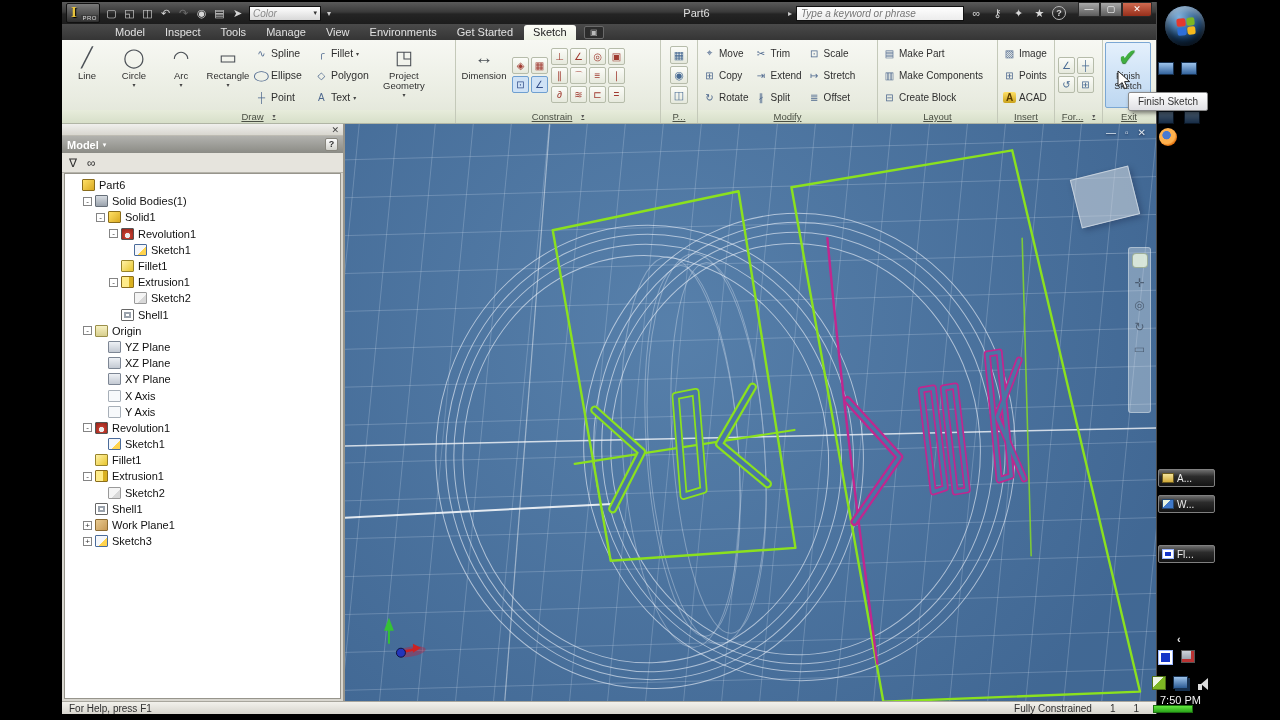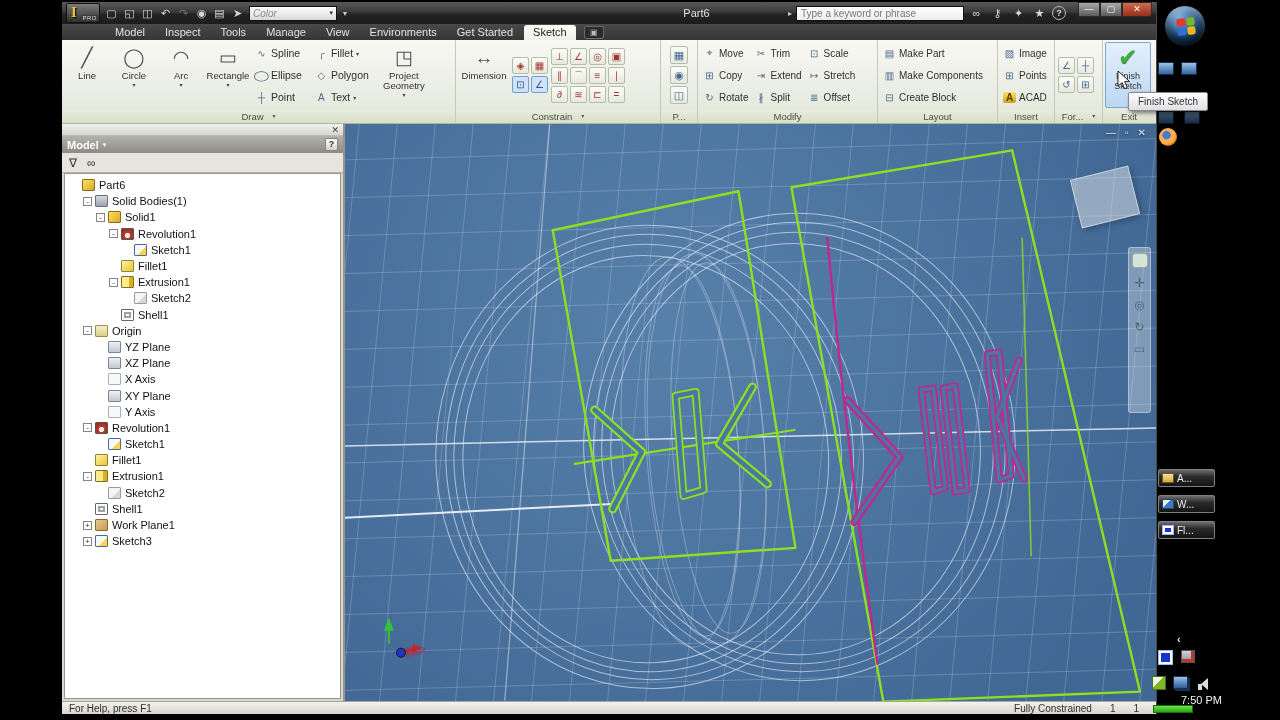--- a/index.html
+++ b/index.html
@@ -14,28 +14,28 @@
   .titlebar{height:22px;background:linear-gradient(#5a5a5a,#3a3a3a 45%,#242424 55%,#1c1c1c);
     display:flex;align-items:center;gap:4px;padding:0 4px;position:relative;}
   .appbtn{width:34px;height:20px;position:relative;background:linear-gradient(#7a7a7a,#2e2e2e);
     border:1px solid #111;border-radius:2px;flex:none;}
   .appbtn .ilogo{position:absolute;left:4px;top:0px;color:#e8c33a;font-weight:bold;font-size:15px;
     font-family:"Liberation Serif",serif;text-shadow:1px 1px 1px #000;}
   .appbtn .pro{position:absolute;right:1px;bottom:1px;font-size:6px;color:#ddd;background:#3a3a3a;padding:0 1px;letter-spacing:.5px;}
   .qat{display:flex;gap:3px;align-items:center;}
   .qi{width:15px;height:15px;font-size:11px;color:#d6d6d6;text-align:center;line-height:15px;}
   .qi[data-dim="true"]{opacity:.35;}
-  .combo{width:88px;height:15px;background:linear-gradient(#fff,#d8d8d8);border:1px solid #111;
+  .combo{width:72px;height:15px;background:linear-gradient(#fff,#d8d8d8);border:1px solid #111;
     font-size:10px;color:#8a8a8a;padding:0 3px;display:flex;align-items:center;justify-content:space-between;font-style:italic;}
   .combo .carr{font-size:7px;color:#333;font-style:normal;}
   .qmore{color:#ccc;font-size:8px;margin-left:2px;}
   .tb-title{position:absolute;left:58%;transform:translateX(-50%);color:#e0e0e0;font-size:11px;pointer-events:none;}
   .search{display:flex;align-items:center;gap:4px;margin-left:auto;}
   .search .sarr{color:#ccc;font-size:8px;}
-  .search input{width:168px;height:15px;border:1px solid #111;font-size:10px;
+  .search input{width:168px;height:15px;border:1px solid #111;font-size:10px;font-style:italic;
     color:#888;padding:0 4px;background:linear-gradient(#fff,#ececec);}
   .sic{width:17px;text-align:center;color:#d8d8d8;font-size:11px;line-height:15px;}
   .sic[data-name="help-icon"]{border:1px solid #bbb;border-radius:50%;width:14px;height:14px;line-height:12px;font-size:9px;font-weight:bold;}
   .winbtns{display:flex;margin-left:8px;align-self:flex-start;}
   .wb{width:22px;height:15px;background:linear-gradient(#a8a8a8,#5c5c5c);border:1px solid #2a2a2a;
     color:#fff;font-size:9px;text-align:center;line-height:13px;}
   .wb.close{width:30px;background:linear-gradient(#d06a50,#962f1b);border-radius:0 0 3px 0;}
 
   
   .tabbar{height:16px;background:linear-gradient(#4a4a4a,#353535);display:flex;align-items:flex-end;
@@ -43,21 +43,21 @@
   .tab{font-size:11px;color:#e2e2e2;padding:1px 9px 2px;white-space:nowrap;}
   .tab[data-active="true"]{background:linear-gradient(#fdfdf8,#eef2e4);color:#1a1a1a;border-radius:3px 3px 0 0;}
   .paneltoggle{width:20px;height:13px;background:#2c2c2c;border:1px solid #6a6a6a;color:#bbb;
     font-size:8px;line-height:11px;text-align:center;border-radius:2px;margin-left:6px;margin-bottom:1px;}
 
   
   .ribbon{height:84px;background:linear-gradient(#f7f8f3,#e9ece1 70%,#e0e4d6);display:flex;border-bottom:1px solid #b0b5a5;}
   .panel{display:flex;flex-direction:column;border-right:1px solid #c4c9b9;flex:none;}
   .panel-body{flex:1;display:flex;align-items:stretch;padding:2px 3px;gap:3px;}
   .panel-label{height:13px;font-size:9.5px;color:#4a4f44;line-height:13px;
-    background:linear-gradient(#e7ecdb,#d7dfc9);display:flex;justify-content:center;align-items:center;gap:9px;}
+    background:linear-gradient(#e7ecdb,#d7dfc9);display:flex;justify-content:center;align-items:center;gap:9px;text-decoration:underline;}
   .panel-label .larr{font-size:6px;color:#555;}
   .bigbtn{width:44px;display:flex;flex-direction:column;align-items:center;padding-top:3px;gap:1px;}
   .bigbtn .bglyph{font-size:19px;line-height:25px;height:25px;color:#4a4f55;}
   .bigbtn .blabel{font-size:9.5px;color:#2f2f2f;line-height:10px;text-align:center;}
   .bigbtn .barr{font-size:6px;color:#444;height:6px;line-height:6px;}
   .smallgrid{display:grid;grid-auto-flow:column;grid-template-rows:repeat(3,1fr);column-gap:6px;align-content:center;}
   .sitem{display:flex;align-items:center;gap:3px;font-size:10.5px;color:#2f2f2f;padding:0 2px;white-space:nowrap;}
   .sitem .sglyph{width:13px;text-align:center;font-size:10px;color:#4e688e;flex:none;}
   .sitem .sarrow{font-size:6px;color:#444;}
   [data-name="ellipse-icon"]{display:inline-block;transform:scaleX(1.45);}
@@ -149,21 +149,21 @@
   .tbtn{position:absolute;left:1158px;width:57px;height:18px;
     background:linear-gradient(#6e6e6e,#2c2c2c 40%,#141414);border:1px solid #808080;border-radius:2px;
     display:flex;align-items:center;gap:3px;padding:0 3px;color:#efefef;font-size:10px;z-index:2;}
   .tbtn .tic{width:12px;height:10px;flex:none;}
   [data-icon="app-folder-icon"]{background:linear-gradient(#f5e49a,#d2ab3a);border:1px solid #6b5a1f;}
   [data-icon="media-player-icon"]{background:linear-gradient(135deg,#e8f3e0 40%,#3f78c8 40%);border:1px solid #24466e;}
   [data-icon="flv-player-icon"]{background:#1636c9;border:1px solid #9db7ff;box-shadow:inset 0 0 0 2px #fff;}
   .chev{position:absolute;left:1177px;top:633px;color:#e8e8e8;font-size:11px;font-weight:bold;z-index:2;}
   .tray{position:absolute;z-index:2;}
   .tray .sq{display:inline-block;vertical-align:top;}
-  .clock{position:absolute;left:1160px;top:694px;color:#f2f2f2;font-size:11px;z-index:2;margin-left:21px;}
+  .clock{position:absolute;left:1160px;top:694px;color:#f2f2f2;font-size:11px;z-index:2;}
   .greenbar{position:absolute;left:1153px;top:705px;width:40px;height:8px;z-index:5;
     background:linear-gradient(#63ea3f,#2aa31a);border:1px solid #1c6e10;}
   .tooltip{position:absolute;left:1128px;top:92px;width:80px;height:19px;z-index:50;
     background:linear-gradient(#ffffff,#e0e0e4);border:1px solid #8a8a8a;border-radius:2px;
     box-shadow:2px 2px 4px rgba(0,0,0,.5);font-size:10px;color:#333;text-align:center;line-height:17px;}
   .cursor{position:absolute;left:1117px;top:70px;z-index:51;}
   .spk-body{display:inline-block;width:4px;height:6px;background:#ddd;margin-top:4px;}
   .spk-cone{display:inline-block;width:0;height:0;border-top:6px solid transparent;border-bottom:6px solid transparent;border-right:7px solid #ddd;margin-left:-1px;margin-top:1px;}
 </style>
 </head>
@@ -618,28 +618,28 @@
           </div>
 
           <div class="trow" data-name="tree-item" data-indent="2">
             <span class="exp" data-name="tree-expander"></span>
             <span class="ticon" data-icon="plane-icon" data-name="plane-icon"></span>
             <span>XZ Plane</span>
           </div>
 
           <div class="trow" data-name="tree-item" data-indent="2">
             <span class="exp" data-name="tree-expander"></span>
+            <span class="ticon" data-icon="plane-icon" data-name="plane-icon"></span>
+            <span>XY Plane</span>
+          </div>
+
+          <div class="trow" data-name="tree-item" data-indent="2">
+            <span class="exp" data-name="tree-expander"></span>
             <span class="ticon" data-icon="axis-icon" data-name="axis-icon"></span>
             <span>X Axis</span>
-          </div>
-
-          <div class="trow" data-name="tree-item" data-indent="2">
-            <span class="exp" data-name="tree-expander"></span>
-            <span class="ticon" data-icon="plane-icon" data-name="plane-icon"></span>
-            <span>XY Plane</span>
           </div>
 
           <div class="trow" data-name="tree-item" data-indent="2">
             <span class="exp" data-name="tree-expander"></span>
             <span class="ticon" data-icon="axis-icon" data-name="axis-icon"></span>
             <span>Y Axis</span>
           </div>
 
 
 
@@ -811,21 +811,21 @@
 <div class="firefox" data-name="firefox-icon"></div>
 
 <div class="tbtn" style="top:469px" data-name="taskbar-button">
   <span class="tic" data-name="app-folder-icon" data-icon="app-folder-icon"></span>
   <span>A...</span>
 </div>
 <div class="tbtn" style="top:495px" data-name="taskbar-button">
   <span class="tic" data-name="media-player-icon" data-icon="media-player-icon"></span>
   <span>W...</span>
 </div>
-<div class="tbtn" style="top:521px" data-name="taskbar-button">
+<div class="tbtn" style="top:545px" data-name="taskbar-button">
   <span class="tic" data-name="flv-player-icon" data-icon="flv-player-icon"></span>
   <span>Fl...</span>
 </div>
 
 <span class="chev" data-name="tray-expand-icon">‹</span>
 <div class="tray" style="left:1158px;top:650px" data-name="tray-icon-group">
   <span class="sq" style="width:15px;height:15px;background:#1636c9;box-shadow:inset 0 0 0 2px #fff;border:1px solid #9db7ff;" data-name="tray-app-icon"></span>
   <span class="sq" style="width:14px;height:13px;margin-left:4px;background:linear-gradient(#cdd3da,#8b93a0);border:1px solid #555;box-shadow:inset -3px -3px 0 #b33;" data-name="tray-disconnected-icon"></span>
 </div>
 <div class="tray" style="left:1152px;top:676px" data-name="system-tray">

